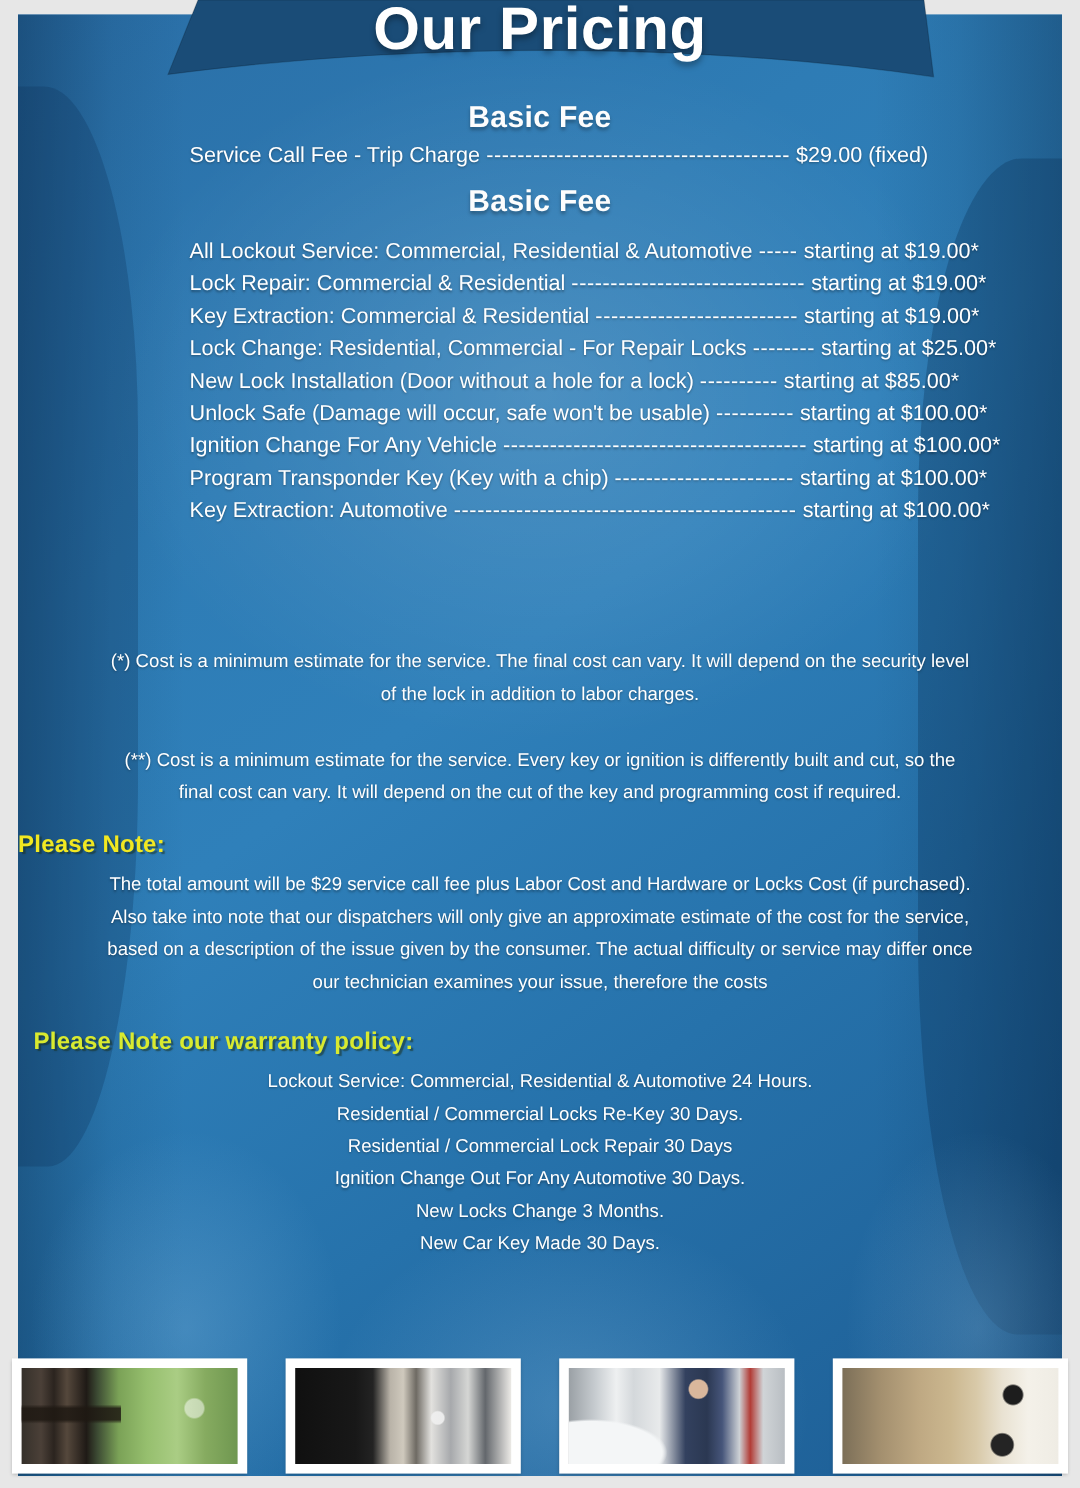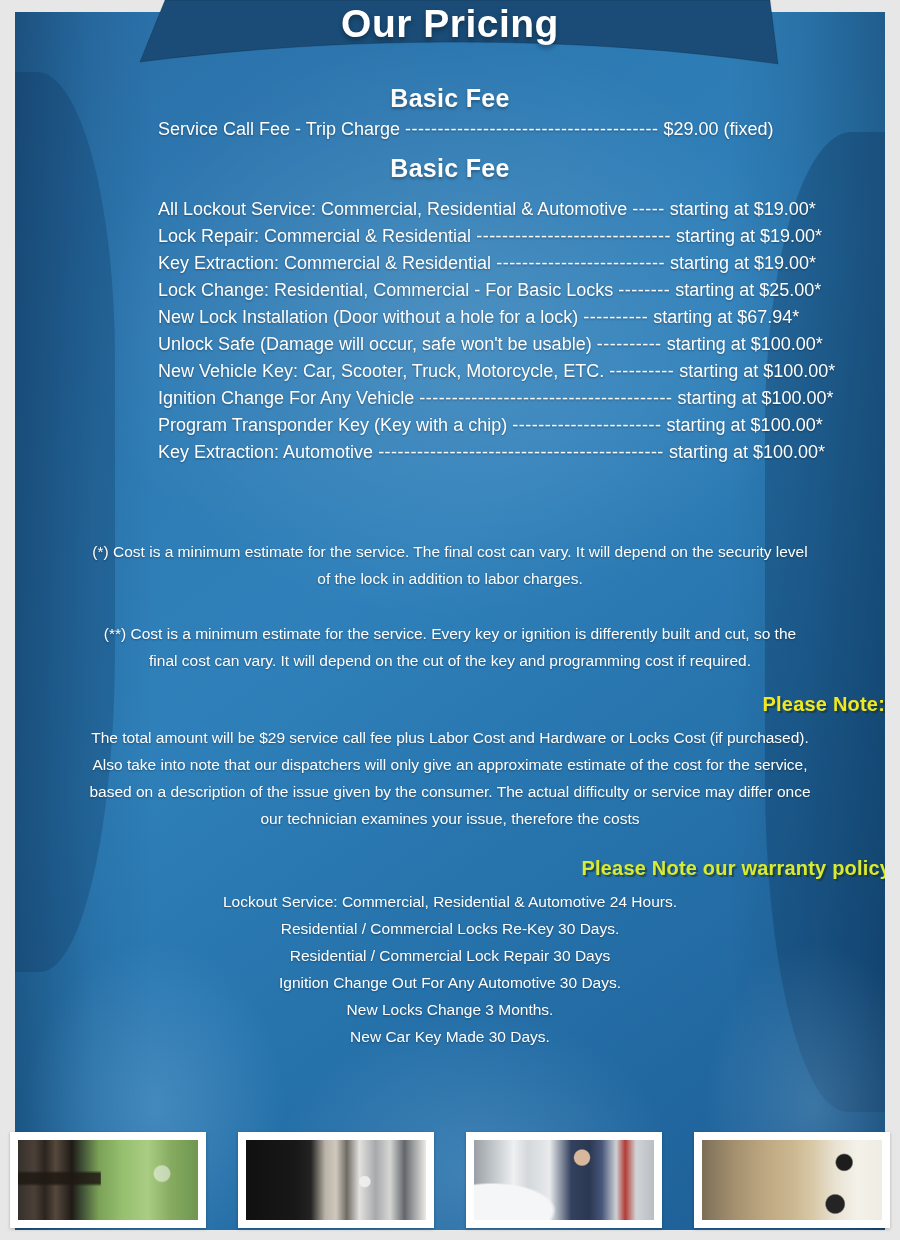--- a/index.html
+++ b/index.html
@@ -38,41 +38,41 @@
   
   .blob { position:absolute; background:radial-gradient(closest-side, rgba(150,200,235,.26), rgba(150,200,235,0)); border-radius:50%; }
   .blob.b1 { left:10px;  top:930px;  width:260px; height:330px; }
   .blob.b2 { left:260px; top:1000px; width:400px; height:320px; }
   .blob.b3 { left:690px; top:930px;  width:220px; height:330px; }
 
   
   .banner-svg { position:absolute; left:0; top:0; z-index:3; display:block; }
   .page-title {
     position:absolute; left:0; top:0; width:900px; z-index:4;
-    text-align:center; color:#ffffff; font-size:39px; font-weight:bold;
+    text-align:center; color:#ffffff; font-size:50px; font-weight:bold;
     letter-spacing:.5px; text-shadow:0 3px 5px rgba(0,0,0,.35); line-height:48px;
   }
 
   .content { position:absolute; inset:0; z-index:2; color:#fff; }
   .sec-heading {
     position:absolute; width:100%; text-align:center;
     font-size:25px; font-weight:bold; color:#fdfdfd;
     text-shadow:0 2px 3px rgba(0,0,0,.30); letter-spacing:.3px;
   }
   .price-block { position:absolute; left:143px; width:680px; font-size:18px; line-height:27px; text-shadow:0 1px 2px rgba(0,0,0,.35); }
   .price-row { white-space:nowrap; }
   .dashes { letter-spacing:.5px; }
 
   .note {
     position:absolute; left:50%; transform:translateX(-50%);
     width:724px; text-align:center; font-size:15.5px; line-height:27px;
     text-shadow:0 1px 2px rgba(0,0,0,.35);
   }
   .yellow-heading {
-    position:absolute; width:100%; text-align:right; font-size:20px; font-weight:bold;
+    position:absolute; width:100%; text-align:left; font-size:20px; font-weight:bold;
     color:#f2e821; text-shadow:2px 2px 1px rgba(25,45,25,.55); letter-spacing:.2px;
   }
   .lime-heading { color:#d9ea2f;margin-left:13px; }
   .warranty-list div { text-align:center; }
 
   
   .photo-row {
     position:absolute; left:10px; top:1132px; width:880px; height:96px;
     display:flex; justify-content:space-between; z-index:5;
   }
@@ -118,24 +118,23 @@
         <span>$29.00 (fixed)</span>
       </div>
     </div>
 
     <div class="sec-heading" style="top:142px">Basic Fee</div>
 
     <div class="price-block" style="top:184px">
       <div class="price-row"><span>All Lockout Service: Commercial, Residential &amp; Automotive</span> <span class="dashes">-----</span> <span>starting at $19.00*</span></div>
       <div class="price-row"><span>Lock Repair: Commercial &amp; Residential</span> <span class="dashes">------------------------------</span> <span>starting at $19.00*</span></div>
       <div class="price-row"><span>Key Extraction: Commercial &amp; Residential</span> <span class="dashes">--------------------------</span> <span>starting at $19.00*</span></div>
-      <div class="price-row"><span>Lock Change: Residential, Commercial - For Basic Locks</span> <span class="dashes">--------</span> <span>starting at $25.00*</span></div>
-      <div class="price-row"><span>New Lock Installation (Door without a hole for a lock)</span> <span class="dashes">----------</span> <span>starting at $67.94*</span></div>
+      <div class="price-row"><span>Lock Change: Residential, Commercial - For Repair Locks</span> <span class="dashes">--------</span> <span>starting at $25.00*</span></div>
+      <div class="price-row"><span>New Lock Installation (Door without a hole for a lock)</span> <span class="dashes">----------</span> <span>starting at $85.00*</span></div>
       <div class="price-row"><span>Unlock Safe (Damage will occur, safe won't be usable)</span> <span class="dashes">----------</span> <span>starting at $100.00*</span></div>
-      <div class="price-row"><span>New Vehicle Key: Car, Scooter, Truck, Motorcycle, ETC.</span> <span class="dashes">----------</span> <span>starting at $100.00*</span></div>
       <div class="price-row"><span>Ignition Change For Any Vehicle</span> <span class="dashes">---------------------------------------</span> <span>starting at $100.00*</span></div>
       <div class="price-row"><span>Program Transponder Key (Key with a chip)</span> <span class="dashes">-----------------------</span> <span>starting at $100.00*</span></div>
       <div class="price-row"><span>Key Extraction: Automotive</span> <span class="dashes">--------------------------------------------</span> <span>starting at $100.00*</span></div>
     </div>
 
     <div class="note" style="top:608px">(**) Cost is a minimum estimate for the service. Every key or ignition is differently built and cut, so the final cost can vary. It will depend on the cut of the key and programming cost if required.</div>
     <div class="note" style="top:526px">(*) Cost is a minimum estimate for the service. The final cost can vary. It will depend on the security level of the lock in addition to labor charges.</div>
 
     <div class="yellow-heading" style="top:681px">Please Note:</div>
     <div class="note" style="top:712px">The total amount will be $29 service call fee plus Labor Cost and Hardware or Locks Cost (if purchased). Also take into note that our dispatchers will only give an approximate estimate of the cost for the service, based on a description of the issue given by the consumer. The actual difficulty or service may differ once our technician examines your issue, therefore the costs</div>

